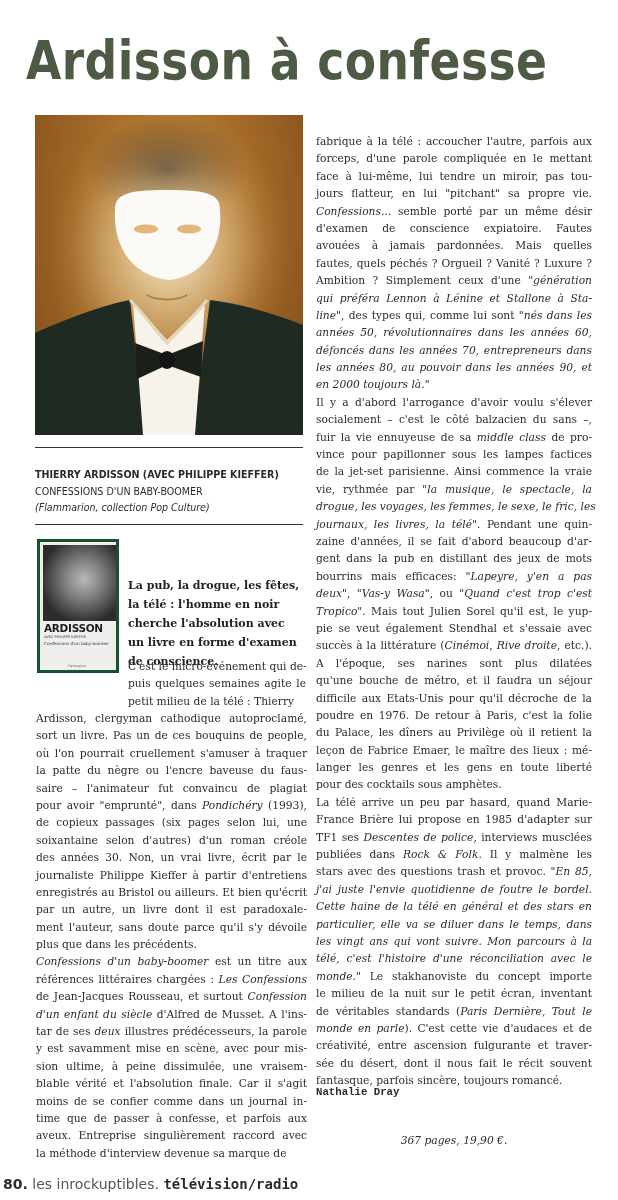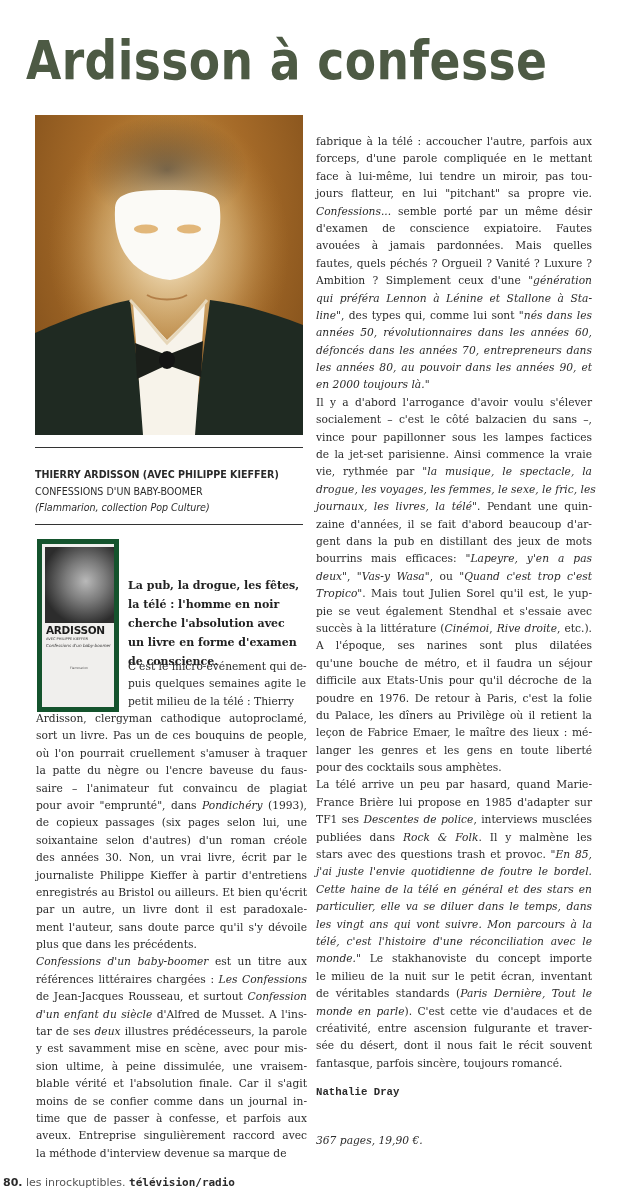--- a/index.html
+++ b/index.html
@@ -20,22 +20,22 @@
   .photo svg { display: block; }
 
   .rule { position: absolute; left: 35px; width: 268px; height: 1px; background: #333; }
 
   .credits { position: absolute; left: 35px; top: 466px; width: 270px;
     font-family: "DejaVu Sans", sans-serif; font-size: 10.6px; line-height: 16.5px; color: #2a2a2a; }
   .credits .author { font-weight: bold; transform: scaleX(0.9); transform-origin: left; white-space: nowrap; }
   .credits .book { transform: scaleX(0.9); transform-origin: left; white-space: nowrap; }
   .credits .pub { font-style: italic; transform: scaleX(0.9); transform-origin: left; white-space: nowrap; }
 
-  .cover { position: absolute; left: 37px; top: 539px; width: 82px; height: 173px;
-    background: #f0efed; border: 5px solid #14532d; overflow: hidden; }
+  .cover { position: absolute; left: 37px; top: 539px; width: 82px; height: 134px;
+    background: #f0efed; border: 3px solid #14532d; overflow: hidden; }
   .cover .face { position: absolute; left: 3px; top: 3px; width: 74px; height: 76px;
     background: radial-gradient(ellipse at 55% 45%, #b9b9b9 0%, #7b7b7b 35%, #2c2c2c 75%); }
   .cover .name { position: absolute; left: 4px; top: 80px; font-family: "DejaVu Sans", sans-serif;
     font-weight: bold; font-size: 10.5px; color: #1c1c1c; letter-spacing: -0.3px; }
   .cover .with { position: absolute; left: 4px; top: 93px; font-family: "DejaVu Sans", sans-serif;
     font-size: 3.6px; color: #333; }
   .cover .sub { position: absolute; left: 4px; top: 99px; font-family: "DejaVu Sans", sans-serif;
     font-size: 4.2px; font-style: italic; color: #333; white-space: nowrap; }
   .cover .house { position: absolute; left: 28px; top: 122px; font-family: "DejaVu Sans", sans-serif;
     font-size: 3px; color: #555; }
@@ -43,21 +43,21 @@
   .col { position: absolute; font-size: 10.7px; line-height: 17.4px; color: #2b2b2b; margin-top: 27px; }
   .col .ln { display: block; white-space: nowrap; height: 17.4px; }
   .col .j { text-align: justify; text-align-last: justify; }
   .col i, .col .it { font-style: italic; }
   .col .b { font-weight: bold; font-family: Liberation Mono, monospace; }
 
   .lead { position: absolute; left: 128px; top: 536px; font-weight: bold; font-size: 11px; line-height: 19px; color: #222; margin-top: 40px; }
   .lead .ln { display:block; white-space: nowrap; }
 
   .footer { position: absolute; left: 3px; top: 1176px; font-family: "DejaVu Sans", sans-serif;
-    font-size: 11px; color: #333; white-space: nowrap; }
+    font-size: 14px; color: #333; white-space: nowrap; }
   .footer .num { font-weight: bold; color: #2b2b2b; }
   .footer .mag { color: #555; }
   .footer .sec { font-family: "DejaVu Sans Mono", monospace; font-weight: bold; color: #2b2b2b; }
 </style>
 </head>
 <body>
 
 <div class="title">Ardisson à confesse</div>
 
 <div class="photo">
@@ -158,20 +158,21 @@
     <span class="ln j">fautes, quels péchés ? Orgueil ? Vanité ? Luxure ?</span>
     <span class="ln j">Ambition ? Simplement ceux d'une "<i>génération</i></span>
     <span class="ln j"><i>qui préféra Lennon à Lénine et Stallone à Sta-</i></span>
     <span class="ln j"><i>line</i>", des types qui, comme lui sont "<i>nés dans les</i></span>
     <span class="ln j"><i>années 50, révolutionnaires dans les années 60,</i></span>
     <span class="ln j"><i>défoncés dans les années 70, entrepreneurs dans</i></span>
     <span class="ln j"><i>les années 80, au pouvoir dans les années 90, et</i></span>
     <span class="ln"><i>en 2000 toujours là.</i>"</span>
     <span class="ln j">Il y a d'abord l'arrogance d'avoir voulu s'élever</span>
     <span class="ln j">socialement – c'est le côté balzacien du sans –,</span>
+    <span class="ln j">fuir la vie ennuyeuse de sa <i>middle class</i> de pro-</span>
     <span class="ln j">vince pour papillonner sous les lampes factices</span>
     <span class="ln j">de la jet-set parisienne. Ainsi commence la vraie</span>
     <span class="ln j">vie, rythmée par "<i>la musique, le spectacle, la</i></span>
     <span class="ln j"><i>drogue, les voyages, les femmes, le sexe, le fric, les</i></span>
     <span class="ln j"><i>journaux, les livres, la télé</i>". Pendant une quin-</span>
     <span class="ln j">zaine d'années, il se fait d'abord beaucoup d'ar-</span>
     <span class="ln j">gent dans la pub en distillant des jeux de mots</span>
     <span class="ln j">bourrins mais efficaces: "<i>Lapeyre, y'en a pas</i></span>
     <span class="ln j"><i>deux</i>", "<i>Vas-y Wasa</i>", ou "<i>Quand c'est trop c'est</i></span>
     <span class="ln j"><i>Tropico</i>". Mais tout Julien Sorel qu'il est, le yup-</span>
@@ -200,21 +201,21 @@
     <span class="ln j">de véritables standards (<i>Paris Dernière, Tout le</i></span>
     <span class="ln j"><i>monde en parle</i>). C'est cette vie d'audaces et de</span>
     <span class="ln j">créativité, entre ascension fulgurante et traver-</span>
     <span class="ln j">sée du désert, dont il nous fait le récit souvent</span>
     <span class="ln">fantasque, parfois sincère, toujours romancé.</span>
   </div>
 
 <div class="col" style="left:316px; top:1057px; width:276px;">
   <span class="ln b">Nathalie Dray</span>
 </div>
-<div class="col" style="left:316px; top:1105px; width:276px;">
+<div class="col" style="left:316px; top:1105px; width:276px;text-align:center;">
   <span class="ln it">367 pages, 19,90 €.</span>
 </div>
 
 <div class="footer">
   <span class="num">80.</span>
   <span class="mag">les inrockuptibles.</span>
   <span class="sec">télévision/radio</span>
 </div>
 
 </body></html>

